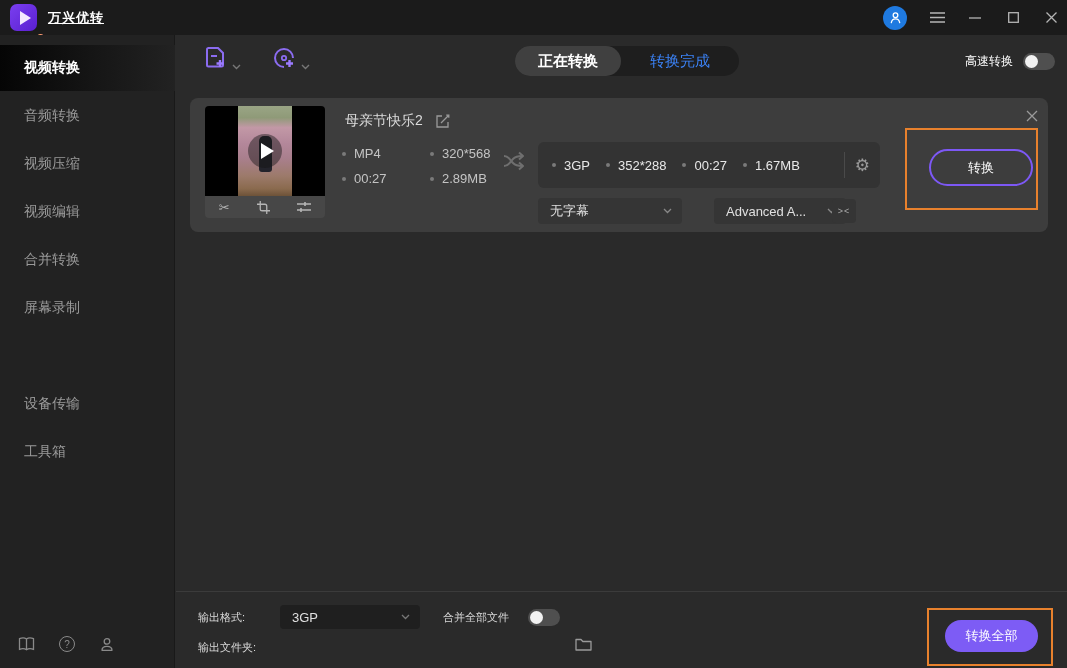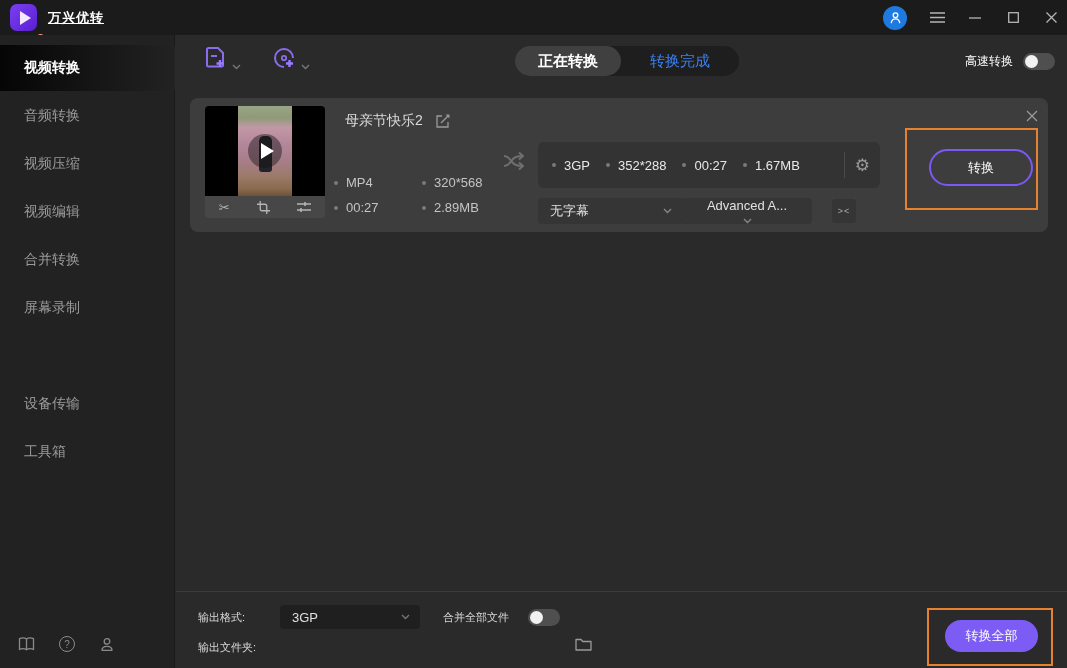--- a/index.html
+++ b/index.html
@@ -53,39 +53,39 @@
   .thumb .figure { position:absolute; left:54px; top:30px; width:13px; height:36px; background:#23232b; border-radius:5px 5px 3px 3px; }
   .play-wrap { position:absolute; left:0; top:0; width:120px; height:90px; display:flex; align-items:center; justify-content:center; }
   .play-circle { width:34px; height:34px; border-radius:50%; background:rgba(20,20,20,.45); display:flex; align-items:center; justify-content:center; }
   .play-tri { width:0; height:0; border-top:8px solid transparent; border-bottom:8px solid transparent; border-left:13px solid #ffffff; margin-left:4px; }
   .thumb-tools { position:absolute; left:15px; top:98px; width:120px; height:22px; background:#474747;
     border-radius:0 0 4px 4px; display:flex; align-items:center; justify-content:space-around; color:#b5b5b5; }
   .thumb-tools .ticon { font-size:13px; line-height:1; cursor:pointer; display:flex; align-items:center; }
 
   .file-title { position:absolute; left:155px; top:14px; display:flex; align-items:center; gap:12px; }
   .file-name { color:#dcdcdc; font-size:14px; }
-  .meta { position:absolute; left:144px; top:48px; display:grid; grid-template-columns:72px auto; grid-row-gap:10px; grid-column-gap:16px;margin-top:29px; }
+  .meta { position:absolute; left:152px; top:48px; display:grid; grid-template-columns:72px auto; grid-row-gap:10px; grid-column-gap:16px; }
   .meta-item { display:flex; align-items:center; gap:8px; color:#c4c4c4; font-size:13px; }
   .bullet { width:4px; height:4px; border-radius:50%; background:#7a7a7a; flex:0 0 auto; }
 
   .shuffle { position:absolute; left:312px; top:52px; color:#6f6f6f; }
 
   .target-box { position:absolute; left:348px; top:44px; width:342px; height:46px; background:#333333;
     border-radius:6px; display:flex; align-items:center; padding:0 10px 0 14px; }
   .target-box .meta-item { color:#e8e8e8; }
   .tsep { width:1px; height:26px; background:#4a4a4a; margin:0 10px 0 6px; }
   .gear { color:#9a9a9a; font-size:17px; cursor:pointer; line-height:1; }
   .t-items { display:flex; align-items:center; flex:1; gap:0; }
   .t-items .meta-item { margin-right:16px; }
 
   .dd { position:absolute; height:26px; background:#353535; border-radius:4px; display:flex; align-items:center;
     padding:0 10px 0 12px; cursor:pointer; }
   .dd-label { color:#e0e0e0; font-size:13px; flex:1; white-space:nowrap; overflow:hidden; }
   .dd-sub { left:348px; top:100px; width:144px; }
-  .dd-audio { left:490px; top:100px; width:132px;flex-direction:column; }
+  .dd-audio { left:524px; top:100px; width:132px; }
   .mini-box { position:absolute; left:642px; top:101px; width:24px; height:24px; background:#353535; border-radius:4px;
     color:#aaa; font-size:9px; display:flex; align-items:center; justify-content:center; letter-spacing:1px; cursor:pointer; }
   .card-close { position:absolute; left:836px; top:12px; color:#9a9a9a; cursor:pointer; }
 
   .hl-box { position:absolute; border:2.5px solid #e8812d; }
   .hl-convert { left:715px; top:30px; width:133px; height:82px; }
   .btn-convert { position:absolute; left:739px; top:51px; width:104px; height:37px; border-radius:19px;
     border:2px solid #7d58f5; background:transparent; color:#ffffff; font-size:13px; cursor:pointer;
     display:flex; align-items:center; justify-content:center; }
 

